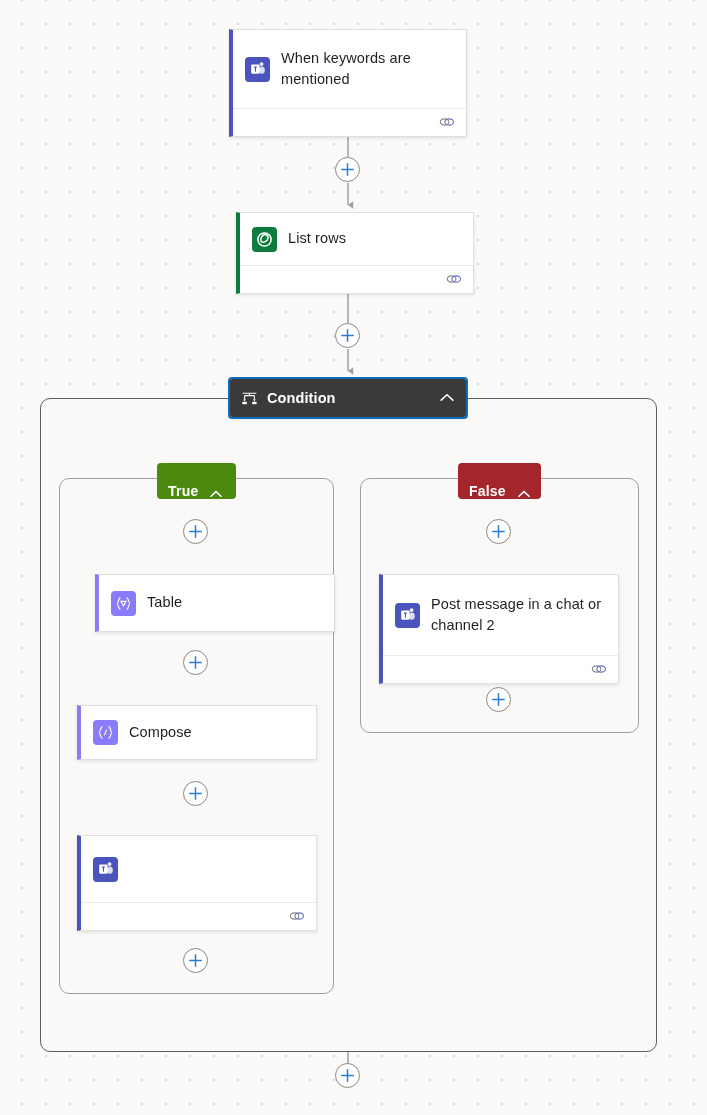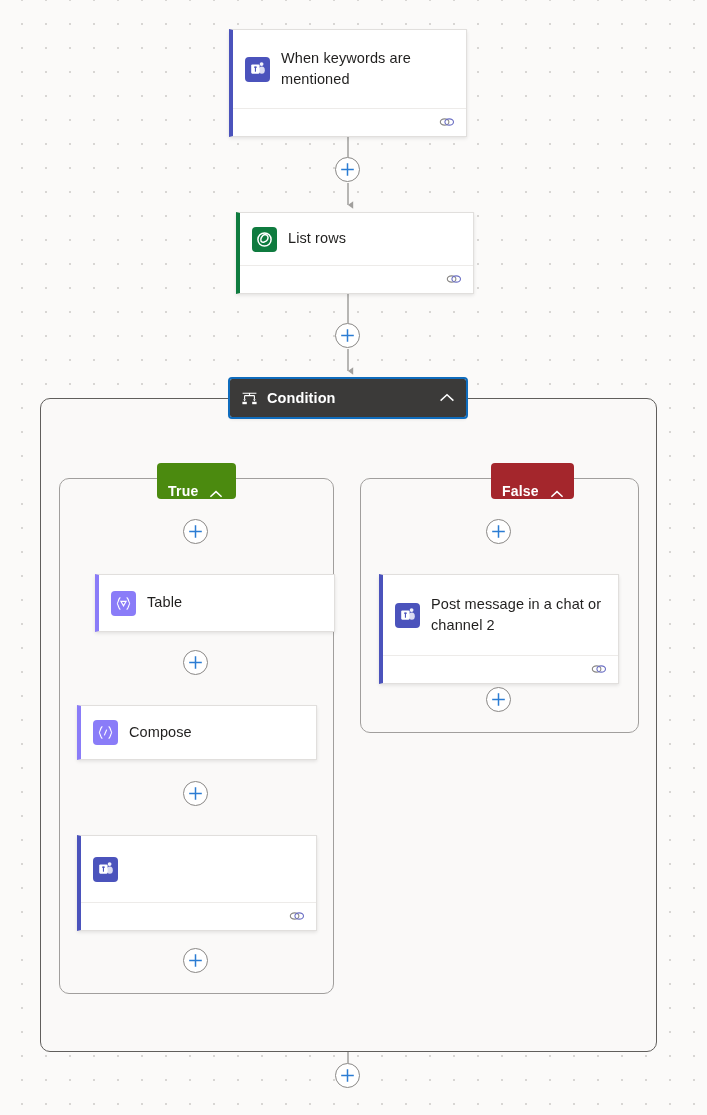--- a/index.html
+++ b/index.html
@@ -250,21 +250,21 @@
 
   <div class="pill pill-true" style="left:157px; top:463px; width:79px;">
     <span>True</span>
     <span class="chev">
       <svg width="14" height="9" viewBox="0 0 14 9">
           <path d="M1.4,6.8 L7,1.6 L12.6,6.8" fill="none" stroke="#ffffff" stroke-width="1.5"></path>
         </svg>
     </span>
   </div>
 
-  <div class="pill pill-false" style="left:458px; top:463px; width:83px;margin-left:33px;">
+  <div class="pill pill-false" style="left:458px; top:463px; width:83px;">
     <span>False</span>
     <span class="chev">
       <svg width="14" height="9" viewBox="0 0 14 9">
           <path d="M1.4,6.8 L7,1.6 L12.6,6.8" fill="none" stroke="#ffffff" stroke-width="1.5"></path>
         </svg>
     </span>
   </div>
 
   <div class="plus" style="left:183px; top:519px;">
     <svg width="15" height="15" viewBox="0 0 15 15">

